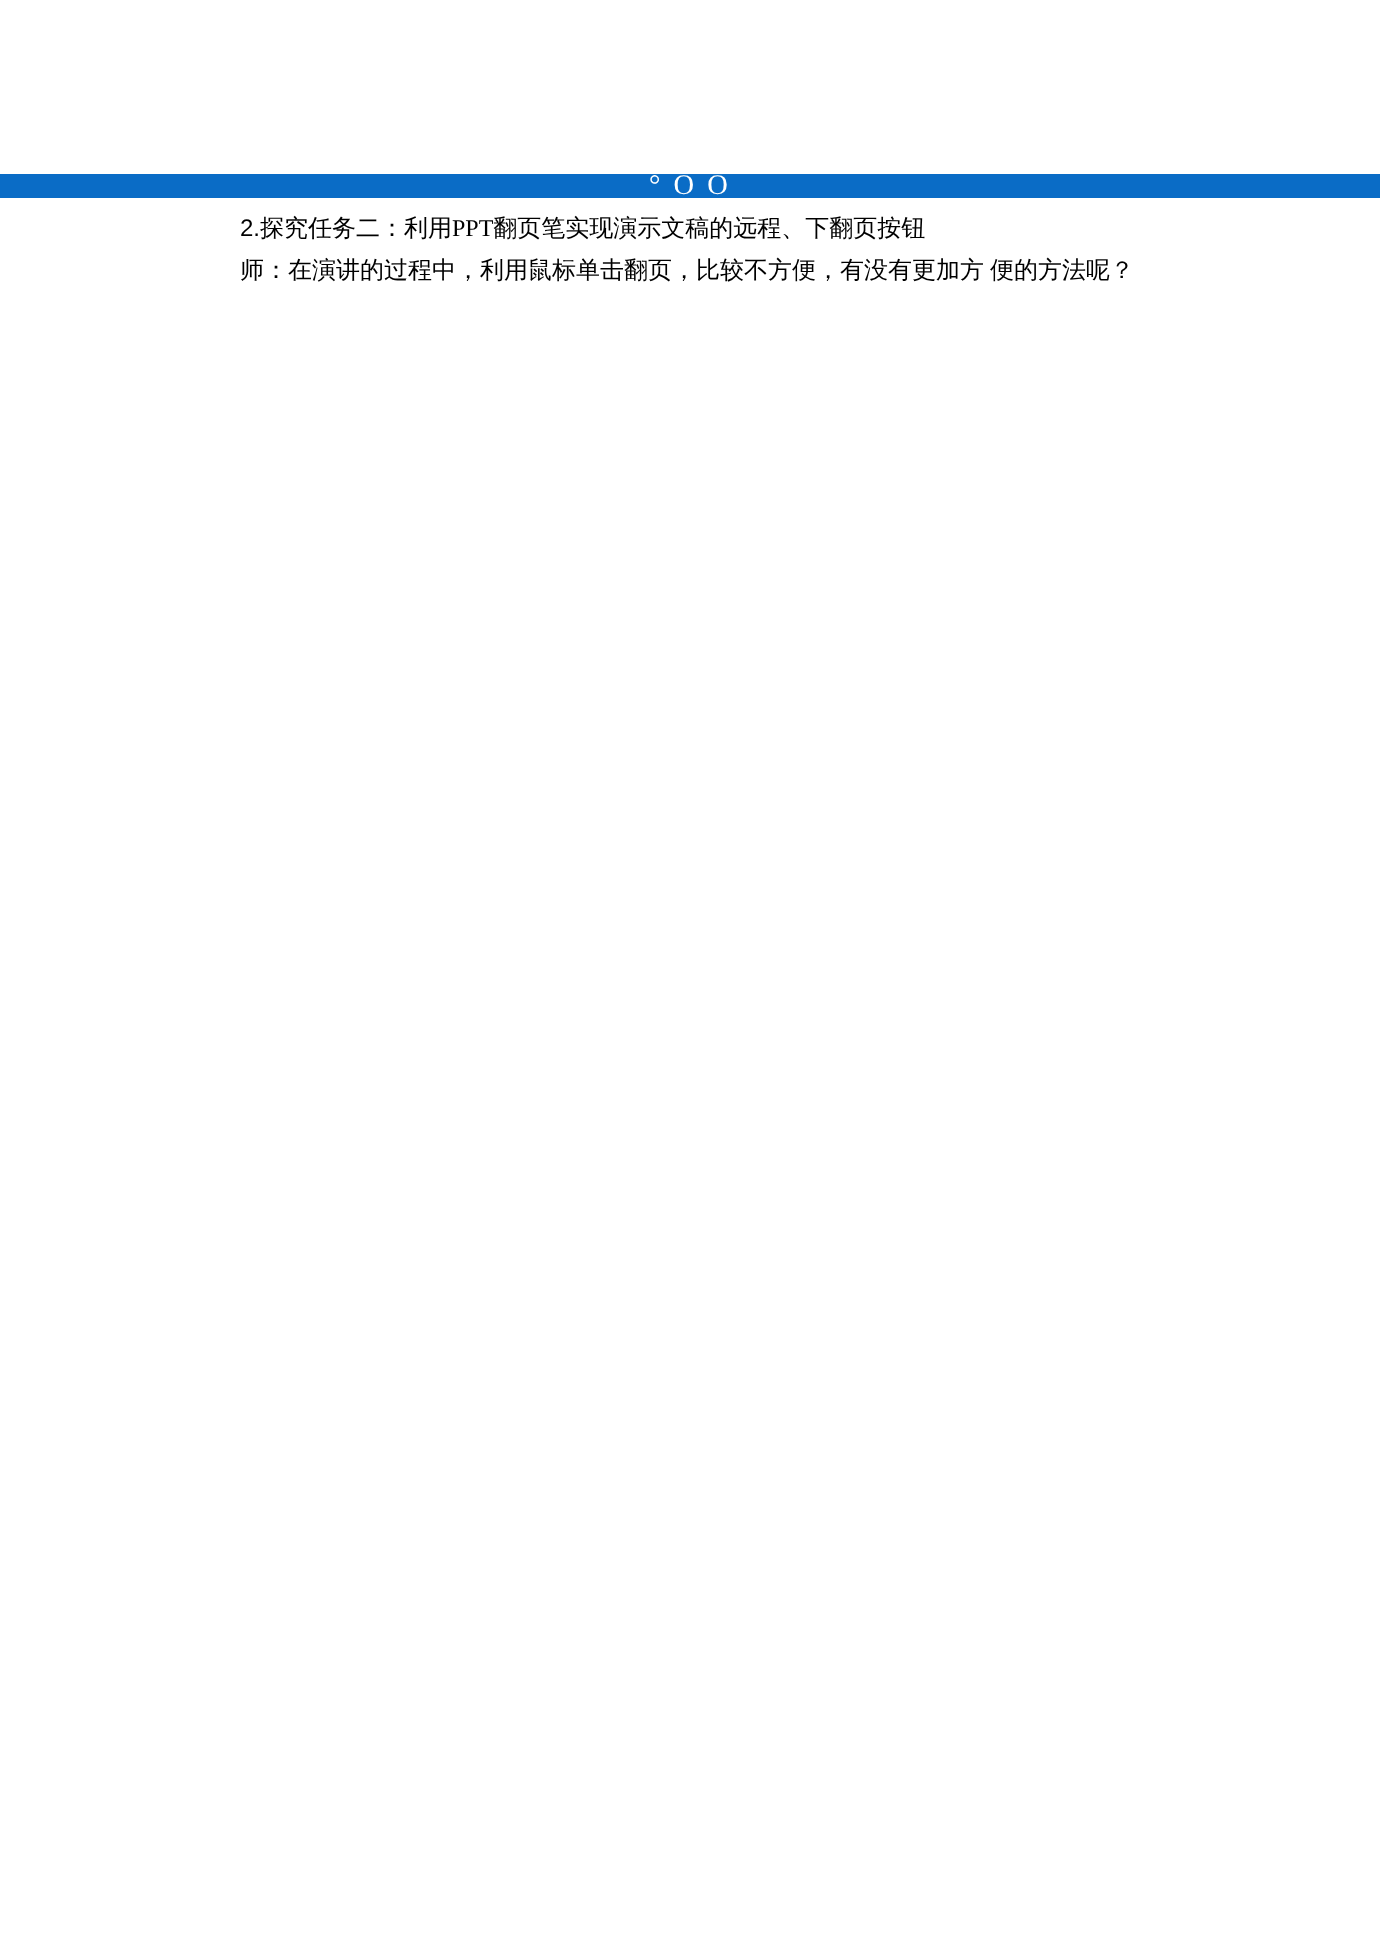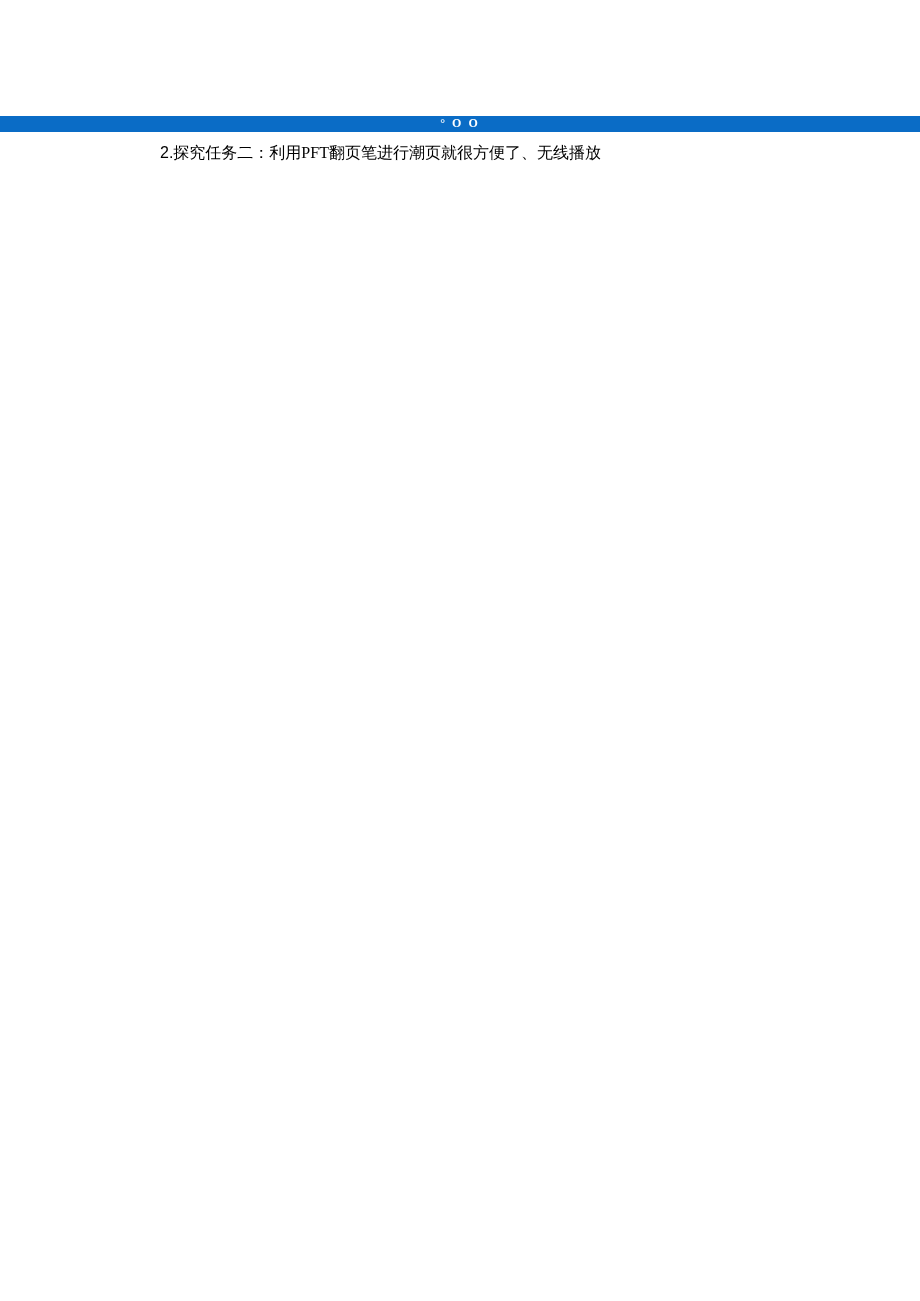--- a/index.html
+++ b/index.html
@@ -25,23 +25,22 @@
       background: #0a6cc6;
       height: 16px;
       width: 100%;
       position: relative;
       display: flex;
       justify-content: center;
       align-items: center;
     }
     .header-marks {
       color: #ffffff;
-      font-size: 12px;
+      font-size: 19px;
       letter-spacing: 2px;
-      font-weight: bold;
     }
     .content {
       padding: 8px 128px 0 128px;
     }
     .para {
       text-indent: 2em;
       margin-bottom: 2px;
       line-height: 1.65;
       text-align: justify;
     }
@@ -59,16 +58,17 @@
   </style>
 </head>
 <body>
 
 <div class="page-container">
   <div class="blue-header">
     <span class="header-marks">° O O</span>
   </div>
   <div class="content">
     <p class="para-first">
-      <span class="sans">2.</span><span>探究任务二：利用PFT翻页笔进行潮页就很方便了、无线播放</span>
+      <span class="sans">2.</span><span>探究任务二：利用PPT翻页笔实现演示文稿的远程、下翻页按钮</span>
     </p>
+    <p class="para">师：在演讲的过程中，利用鼠标单击翻页，比较不方便，有没有更加方 便的方法呢？</p>
   </div>
 </div>
 
 </body></html>

